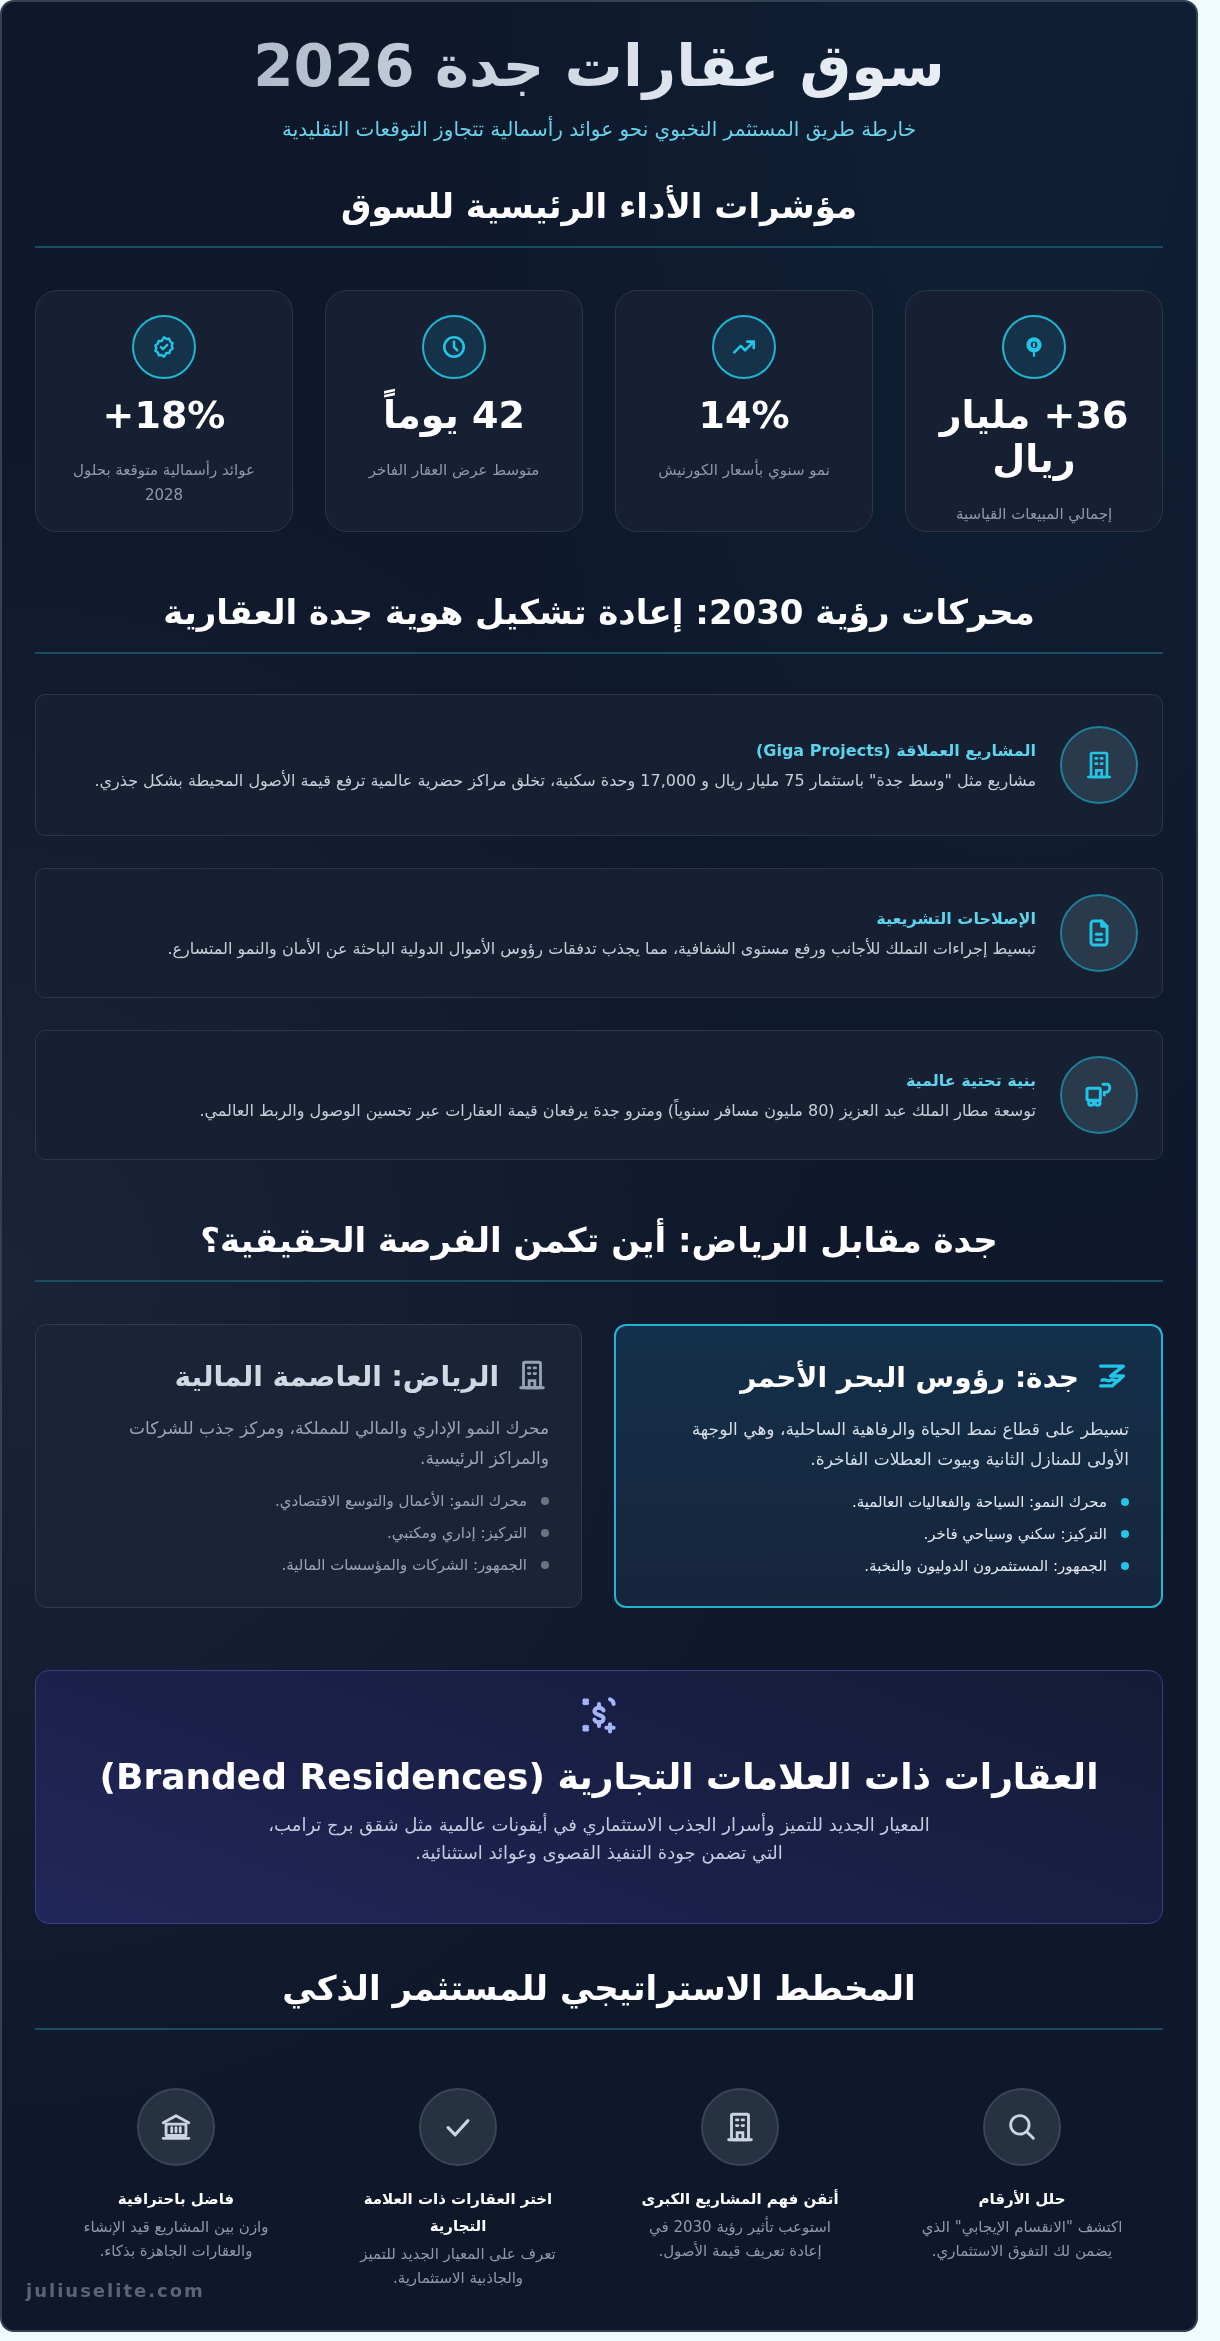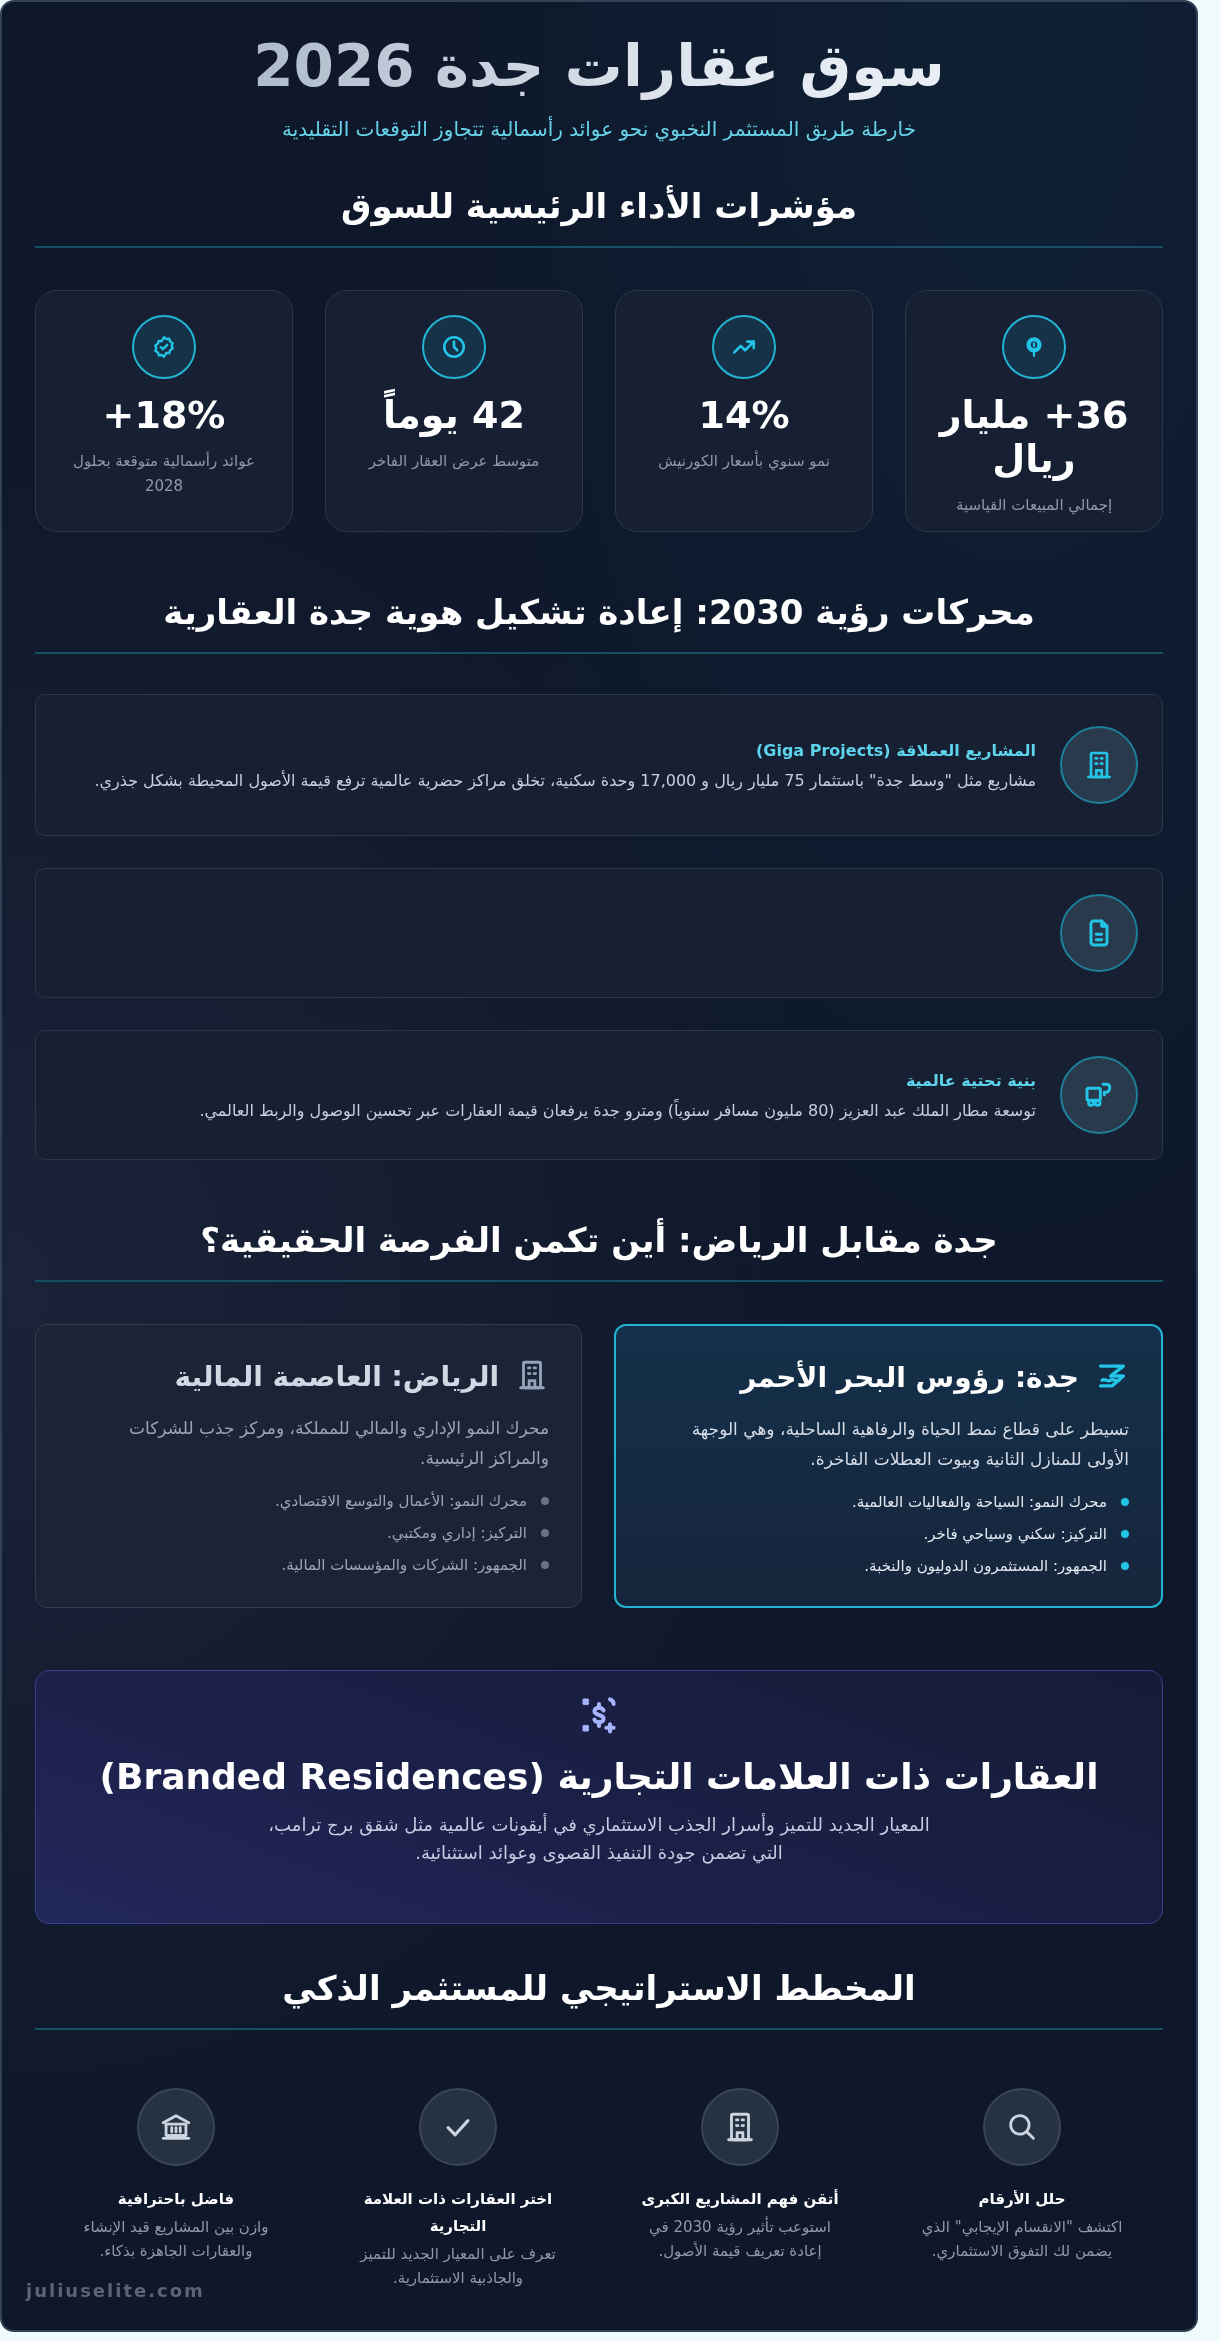--- a/index.html
+++ b/index.html
@@ -38,21 +38,21 @@
   .kpi {
     flex: 1; height: 242px; border: 1px solid #2a364a; border-radius: 22px;
     background: #162032; text-align: center; padding-top: 24px;
   }
   .kpi-icon {
     width: 64px; height: 64px; border-radius: 50%; border: 2px solid #22b5d3;
     background: #163249; margin: 0 auto; display: flex; align-items: center; justify-content: center;
   }
   .kpi-icon svg { width: 26px; height: 26px; }
   .kpi-value { font-size: 38px; font-weight: bold; line-height: 44px; margin-top: 14px; color: #fff; padding: 0 30px; }
-  .kpi-label { font-size: 15px; color: #8f99aa; line-height: 25px; margin-top: 12px; padding: 0 28px; }
+  .kpi-label { font-size: 15px; color: #8f99aa; line-height: 25px; margin-top: 21px; padding: 0 28px; }
 
   
   .driver {
     position: absolute; left: 33px; right: 33px; border: 1px solid #2a364a; border-radius: 10px;
     background: #162032; display: flex; align-items: center; padding: 0 24px 0 24px;
   }
   .driver-icon {
     width: 78px; height: 78px; border-radius: 50%; border: 2px solid #1e7f99;
     background: #2a3a4d; flex: 0 0 78px; display: flex; align-items: center; justify-content: center;
   }
@@ -196,20 +196,24 @@
 
   <div class="driver" style="top:866px;height:130px;">
     <div class="driver-icon">
       <svg viewBox="0 0 24 24" fill="none" stroke="#22c5e8" stroke-width="2.2" stroke-linecap="round" stroke-linejoin="round">
           <path d="M14 3H8a2 2 0 0 0-2 2v14a2 2 0 0 0 2 2h8a2 2 0 0 0 2-2V7z"></path>
           <polyline points="14 3 14 7 18 7"></polyline>
           <line x1="10" y1="13" x2="14" y2="13"></line>
           <line x1="10" y1="17" x2="14" y2="17"></line>
         </svg>
     </div>
+    <div class="driver-text">
+      <div class="driver-title">الإصلاحات التشريعية</div>
+      <div class="driver-desc">تبسيط إجراءات التملك للأجانب ورفع مستوى الشفافية، مما يجذب تدفقات رؤوس الأموال الدولية الباحثة عن الأمان والنمو المتسارع.</div>
+    </div>
   </div>
 
   <div class="driver" style="top:1028px;height:130px;">
     <div class="driver-icon">
       <svg viewBox="0 0 24 24" fill="none" stroke="#22c5e8" stroke-width="2.2" stroke-linecap="round" stroke-linejoin="round">
           <rect x="3" y="7" width="10" height="9" rx="1"></rect>
           <circle cx="6" cy="18" r="1.8"></circle>
           <circle cx="11" cy="18" r="1.8"></circle>
           <path d="M15 4h3a2 2 0 0 1 2 2v1a3 3 0 0 1-3 3h-1v2"></path>
         </svg>

